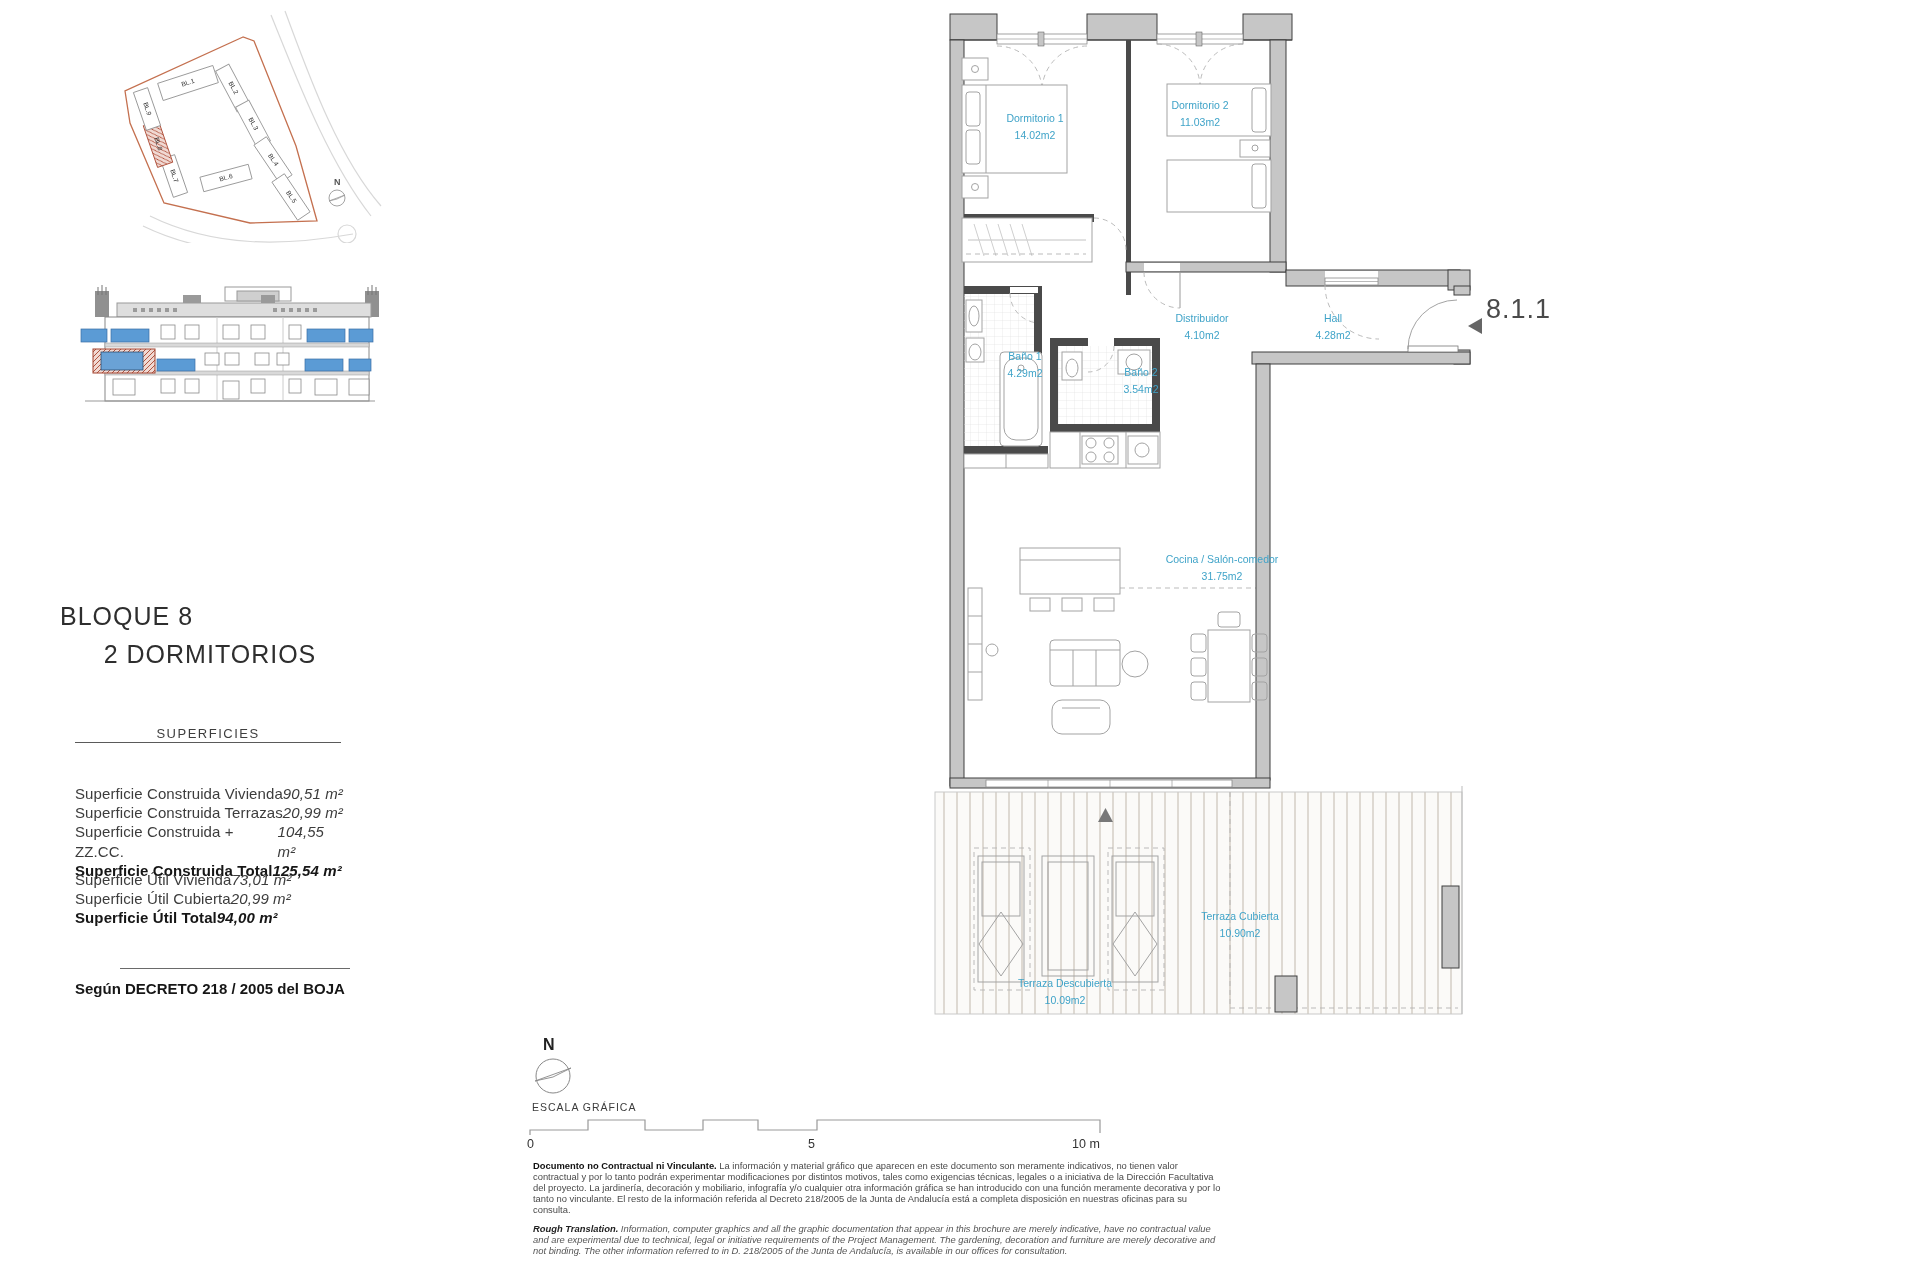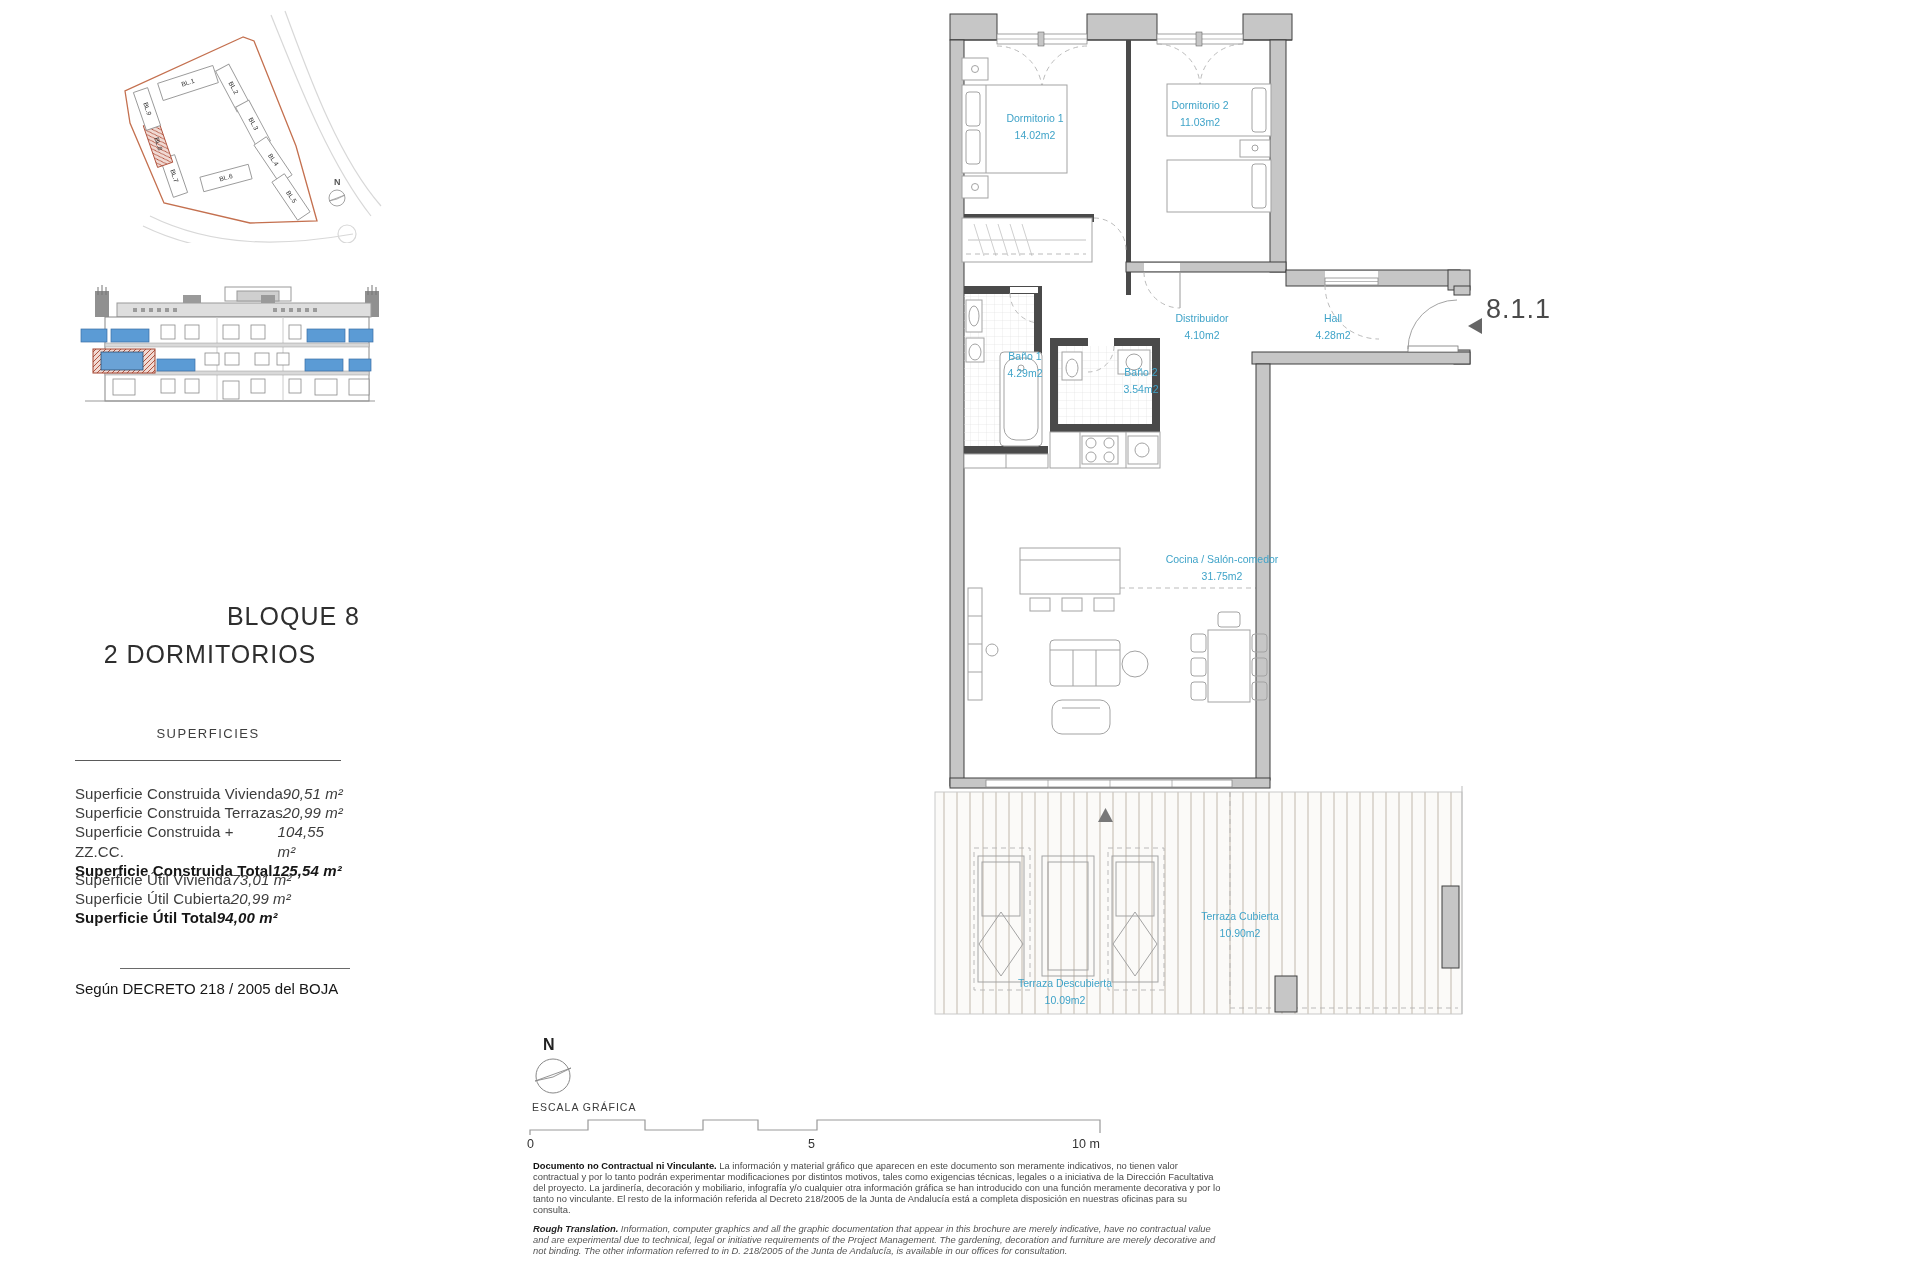--- a/index.html
+++ b/index.html
@@ -3,32 +3,32 @@
 <meta charset="utf-8">
 <style>
   html,body{margin:0;padding:0;background:#e8e8e8;}
   .page{position:relative;width:1920px;height:1280px;background:#ffffff;overflow:hidden;
         font-family:"Liberation Sans",sans-serif;color:#333;}
   .abs{position:absolute;}
   svg{display:block;}
   
   .title-main{left:60px;top:556px;width:300px;text-align:center;font-size:31px;font-weight:bold;
               letter-spacing:1px;color:#262626;}
-  .title-sub1{left:60px;top:602px;width:300px;text-align:right;font-size:25px;color:#2e2e2e;letter-spacing:1px;}
+  .title-sub1{left:60px;top:602px;width:300px;text-align:left;font-size:25px;color:#2e2e2e;letter-spacing:1px;}
   .title-sub2{left:60px;top:640px;width:300px;text-align:center;font-size:25px;color:#2e2e2e;letter-spacing:1px;}
   
   .sup-heading{left:75px;top:726px;width:266px;text-align:center;font-size:13px;letter-spacing:1.5px;
-               color:#3e3e3e;padding-bottom:19px;border-bottom:1px solid #5a5a5a;}
+               color:#3e3e3e;padding-bottom:1px;border-bottom:1px solid #5a5a5a;}
   .rows-wrap{left:75px;width:268px;}
   .t-row{display:flex;font-size:15px;line-height:19.2px;
          color:#3c3c3c;letter-spacing:0.1px;}
   .t-row.bold{font-weight:bold;color:#161616;}
   .t-value{font-style:italic;}
   .divider{left:120px;top:968px;width:230px;border-top:1px solid #6a6a6a;height:0;}
-  .dec-heading{left:75px;top:980px;width:290px;font-size:15px;font-weight:normal;color:#161616;}
+  .dec-heading{left:75px;top:980px;width:290px;font-size:15px;font-weight:bold;color:#161616;}
   
   .north-label-bottom{left:543px;top:1036px;font-size:16px;font-weight:bold;color:#222;}
   .escala-label{left:532px;top:1101px;font-size:10.5px;letter-spacing:1px;color:#3c3c3c;}
   .tick{font-size:12.5px;color:#333;}
   
   .disc{left:533px;top:1160px;width:690px;font-size:9.4px;line-height:11px;color:#4a4a4a;}
   .disc b{color:#101010;}
   .disc-en{margin-top:8px;font-style:italic;color:#555;}
   .disc-en b{color:#222;}
   

